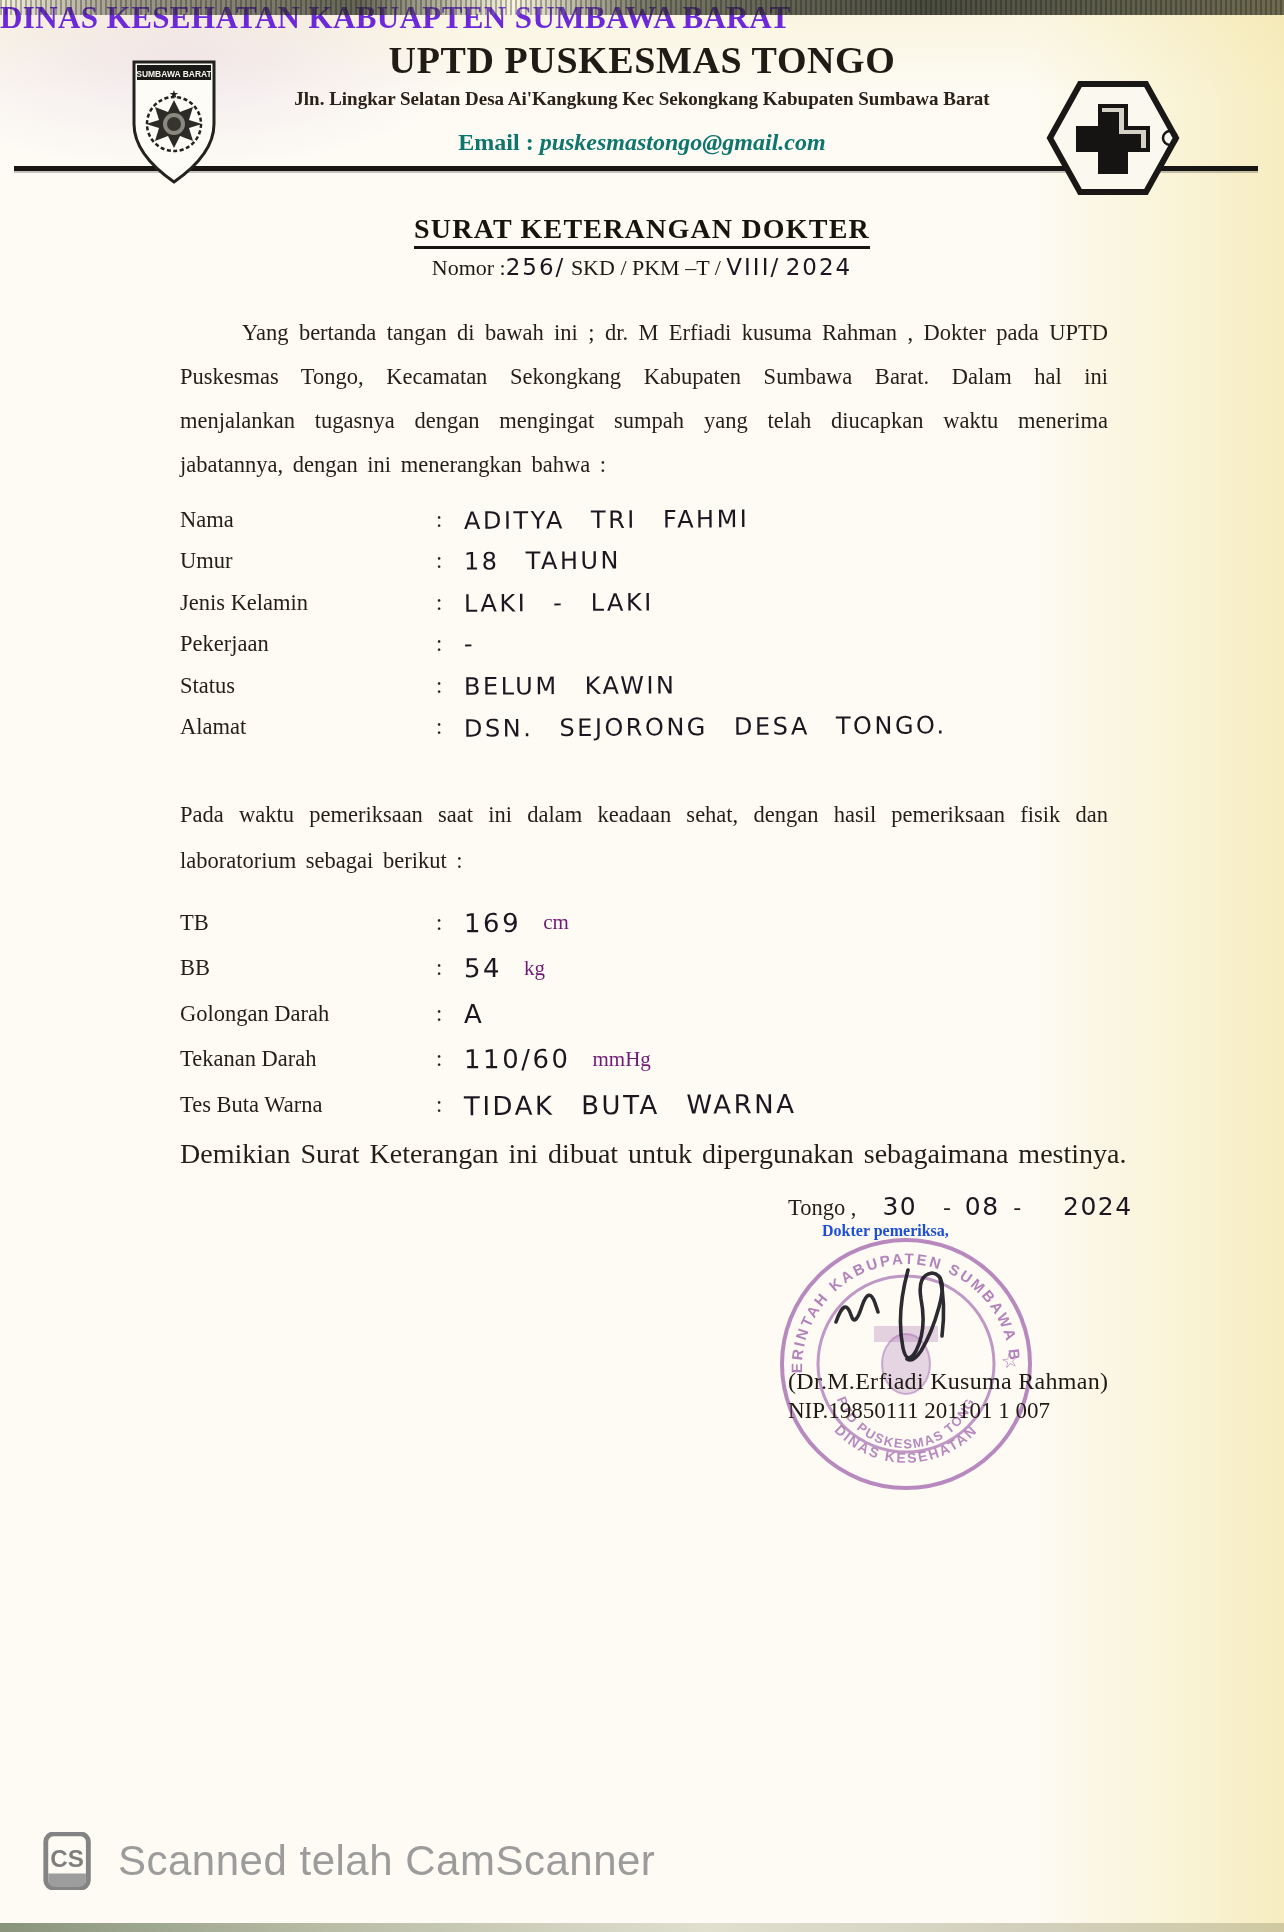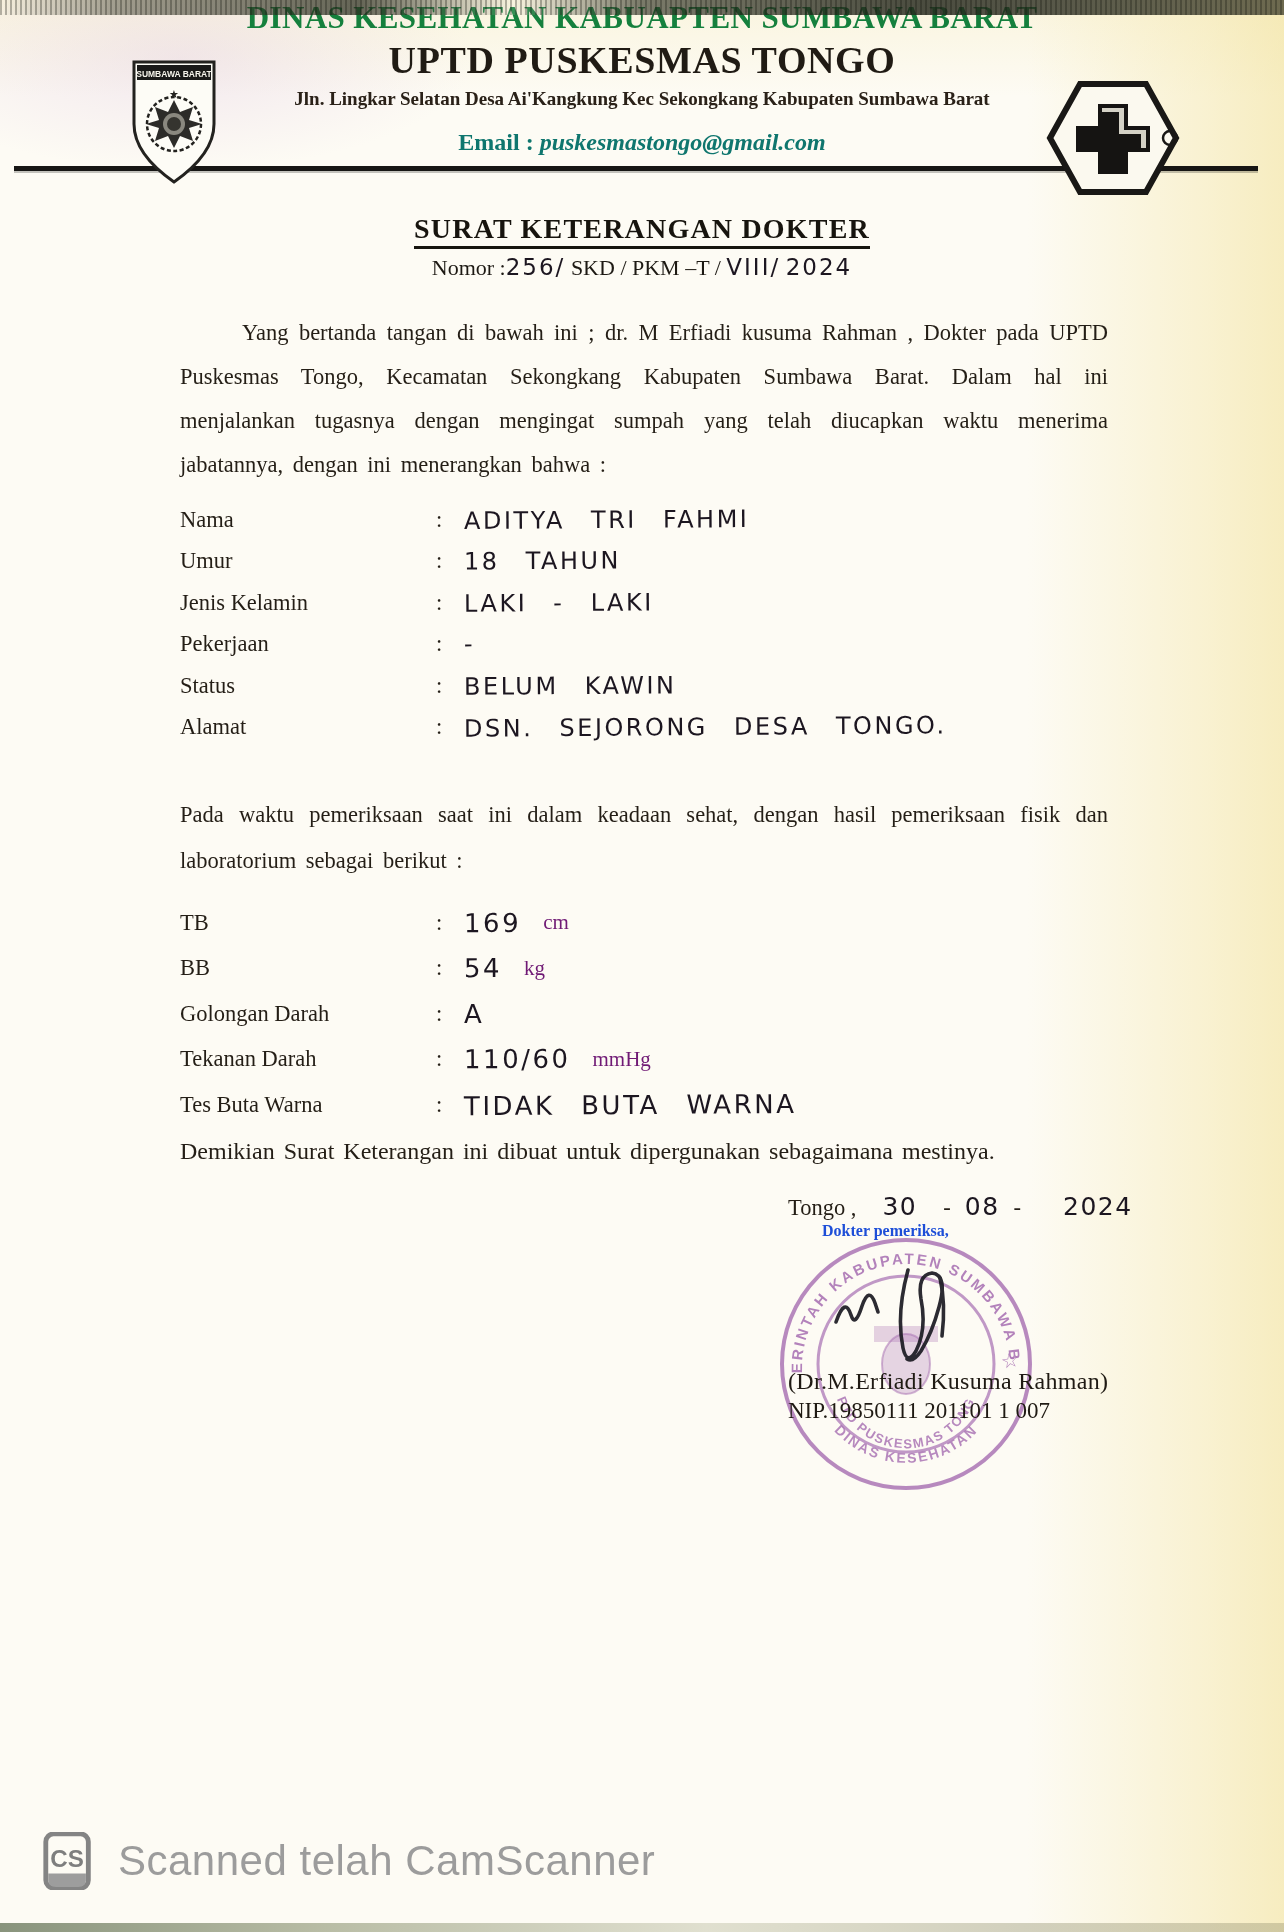--- a/index.html
+++ b/index.html
@@ -20,21 +20,21 @@
       linear-gradient(90deg, rgba(58,60,42,0) 0%, rgba(58,60,42,0.45) 9%, rgba(44,47,33,0.72) 28%,
         rgba(238,236,222,0.15) 40%, rgba(44,47,33,0.62) 50%, rgba(36,39,28,0.82) 72%, rgba(52,52,36,0.7) 100%);
   }
   .scan-bottom{
     position:absolute;bottom:0;left:0;right:0;height:9px;z-index:5;
     background:linear-gradient(90deg, rgba(74,92,60,0.65) 0%, rgba(116,126,86,0.5) 25%,
       rgba(170,172,138,0.35) 55%, rgba(150,148,112,0.42) 80%, rgba(120,118,88,0.3) 100%);
   }
   
   .header{position:relative;}
-  .hdr-agency{font-size:31px;font-weight:bold;text-align:center;letter-spacing:0.4px;color:#15803d;}
+  .hdr-agency{font-size:31px;font-weight:bold;letter-spacing:0.4px;color:#6d28d9;}
   .hdr-unit{font-size:38px;font-weight:bold;text-align:center;letter-spacing:0.6px;margin-top:2px;color:#201b14;}
   .hdr-address{font-size:19px;font-weight:bold;text-align:center;margin-top:6px;color:#2a2118;}
   .hdr-email{font-size:24px;font-weight:bold;text-align:center;margin-top:19px;color:#0f766e;}
   .hdr-email .em{font-style:italic;}
   .logo-left{position:absolute;left:128px;top:56px;width:92px;height:132px;}
   .logo-right{position:absolute;left:1042px;top:74px;width:142px;height:128px;}
   .rule{height:5px;background:#171614;margin:10px 26px 0 14px;box-shadow:0 2px 0 rgba(23,22,20,0.25);}
   
   .title-wrap{text-align:center;margin-top:42px;}
   .title{display:inline-block;font-size:28px;font-weight:bold;letter-spacing:1.2px;
@@ -49,21 +49,21 @@
   .para.p2{margin-top:44px;line-height:46px;}
   .frow{display:flex;align-items:center;margin-left:180px;height:41.5px;font-size:22.5px;color:#241e16;}
   .frow .lbl{width:256px;}
   .frow .colon{width:28px;}
   .frow .val{font-size:24px;word-spacing:16px;letter-spacing:2.5px;transform:rotate(-0.4deg);}
   .fields1{margin-top:12px;}
   .fields2{margin-top:16px;}
   .fields2 .frow{height:45.5px;}
   .fields2 .val{font-size:26px;}
   .unit{font-family:"Liberation Serif",serif;font-size:21px;letter-spacing:0;word-spacing:0;margin-left:22px;color:#701a75;}
-  .closing{margin-left:180px;margin-top:10px;font-size:24px;word-spacing:3px;color:#241e16;}
+  .closing{margin-left:180px;margin-top:10px;font-size:28px;word-spacing:3px;color:#241e16;}
   
   .signblock{position:absolute;left:0;top:1168px;width:1284px;height:330px;}
   .dateline{position:absolute;left:788px;top:24px;font-size:22.5px;display:flex;align-items:baseline;color:#241e16;z-index:3;}
   .dateline .hw-num{font-size:25px;}
   .role{position:absolute;left:822px;top:54px;font-size:16px;z-index:3;color:#1d4ed8;font-weight:bold;}
   .stamp{position:absolute;left:772px;top:62px;width:268px;height:268px;z-index:1;opacity:0.88;}
   .signature{position:absolute;left:822px;top:88px;width:190px;height:150px;z-index:4;}
   .sig-name{position:absolute;left:788px;top:200px;font-size:24px;z-index:3;color:#1f1a13;
     text-underline-offset:4px;letter-spacing:0.3px;}
   .sig-nip{position:absolute;left:788px;top:230px;font-size:23px;z-index:3;color:#1f1a13;}

